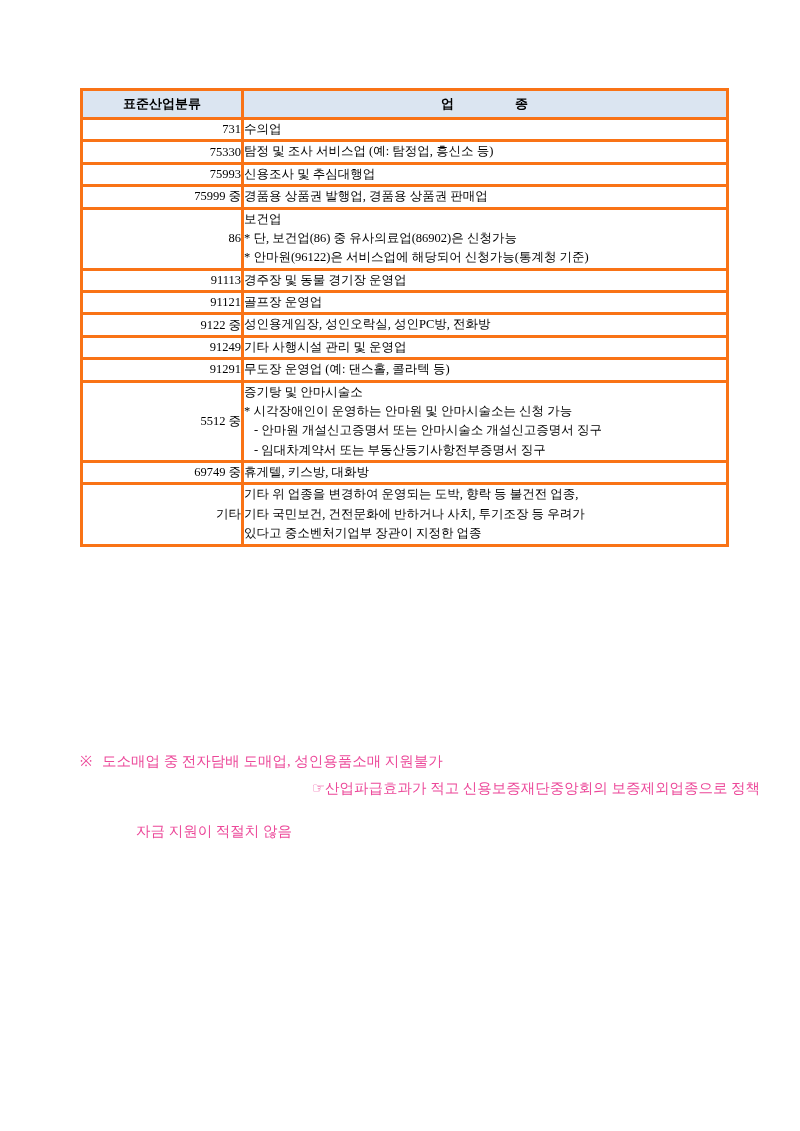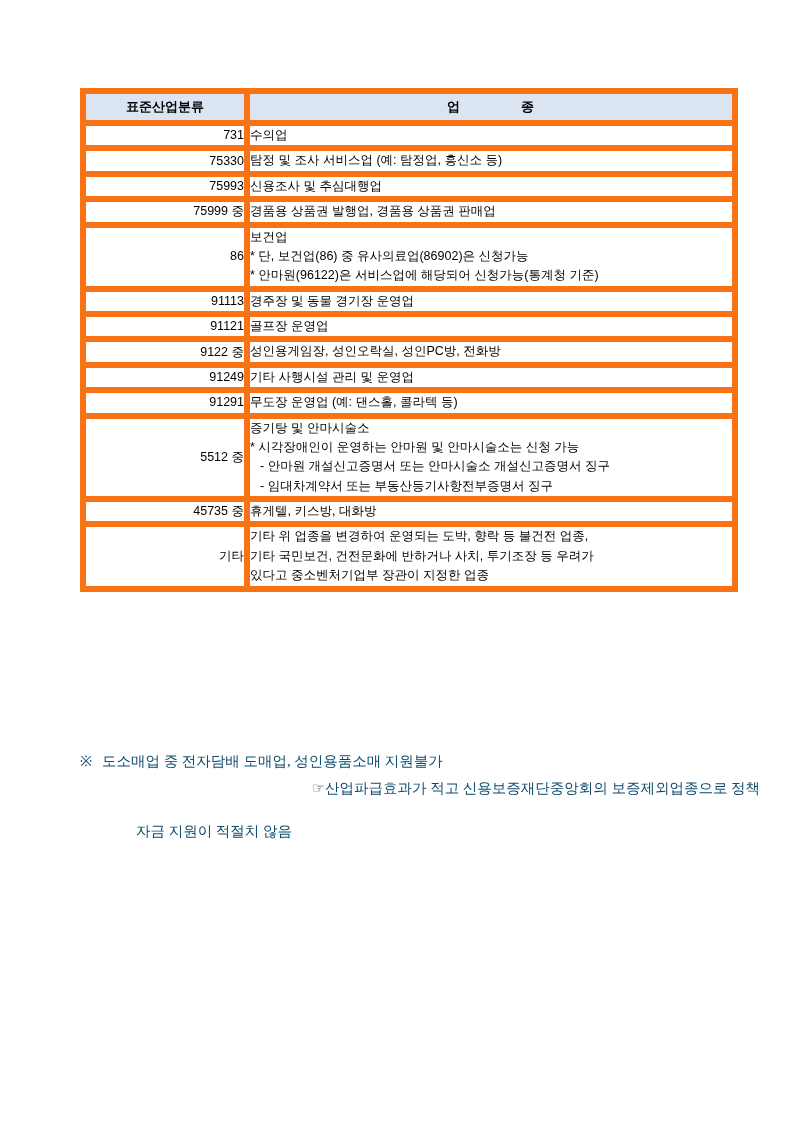--- a/index.html
+++ b/index.html
@@ -29,23 +29,24 @@
     top: 88px;
     width: 640px;
   }
   table.codes {
     border-collapse: collapse;
     width: 640px;
     table-layout: fixed;
     font-size: 12.5px;
   }
   table.codes th, table.codes td {
-    border: 6px solid #f97316;
+    border: 3px solid #f97316;
     padding: 0;
     vertical-align: middle;
+    font-family: Liberation Serif, serif;
   }
   table.codes thead th {
     background: #dbe5f1;
     font-weight: bold;
     font-size: 13px;
     height: 26px;
     text-align: center;
     color: #000;
   }
   th.col-code { width: 158px; }
@@ -74,21 +75,21 @@
   td.name .ln.indent {
     padding-left: 10px;
   }
   .notes {
     position: absolute;
     left: 80px;
     top: 748px;
     width: 680px;
     font-size: 14.5px;
     font-family: "Liberation Serif", serif;
-    color: #0c4a6e;
+    color: #ec4899;
     line-height: 1.85;
   }
   .note-row {
     display: block;
     white-space: nowrap;
   }
   .note-mark {
     display: inline-block;
     width: 22px;
   }
@@ -193,21 +194,21 @@
           <tr>
             <td class="code">5512 중</td>
             <td class="name">
               <span class="ln">증기탕 및 안마시술소</span>
               <span class="ln">* 시각장애인이 운영하는 안마원 및 안마시술소는 신청 가능</span>
               <span class="ln indent">- 안마원 개설신고증명서 또는 안마시술소 개설신고증명서 징구</span>
               <span class="ln indent">- 임대차계약서 또는 부동산등기사항전부증명서 징구</span>
             </td>
           </tr>
           <tr>
-            <td class="code">45735 중</td>
+            <td class="code">69749 중</td>
             <td class="name">
               <span class="ln">휴게텔, 키스방, 대화방</span>
             </td>
           </tr>
           <tr>
             <td class="code">기타</td>
             <td class="name">
               <span class="ln">기타 위 업종을 변경하여 운영되는 도박, 향락 등 불건전 업종,</span>
               <span class="ln">기타 국민보건, 건전문화에 반하거나 사치, 투기조장 등 우려가</span>
               <span class="ln">있다고 중소벤처기업부 장관이 지정한 업종</span>

